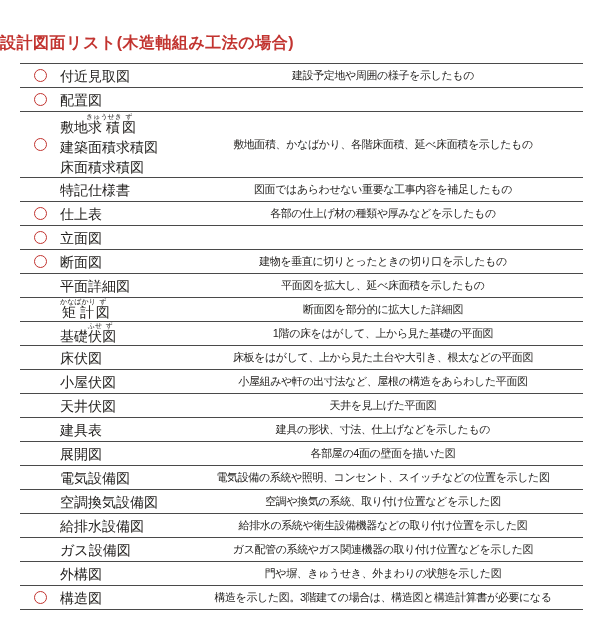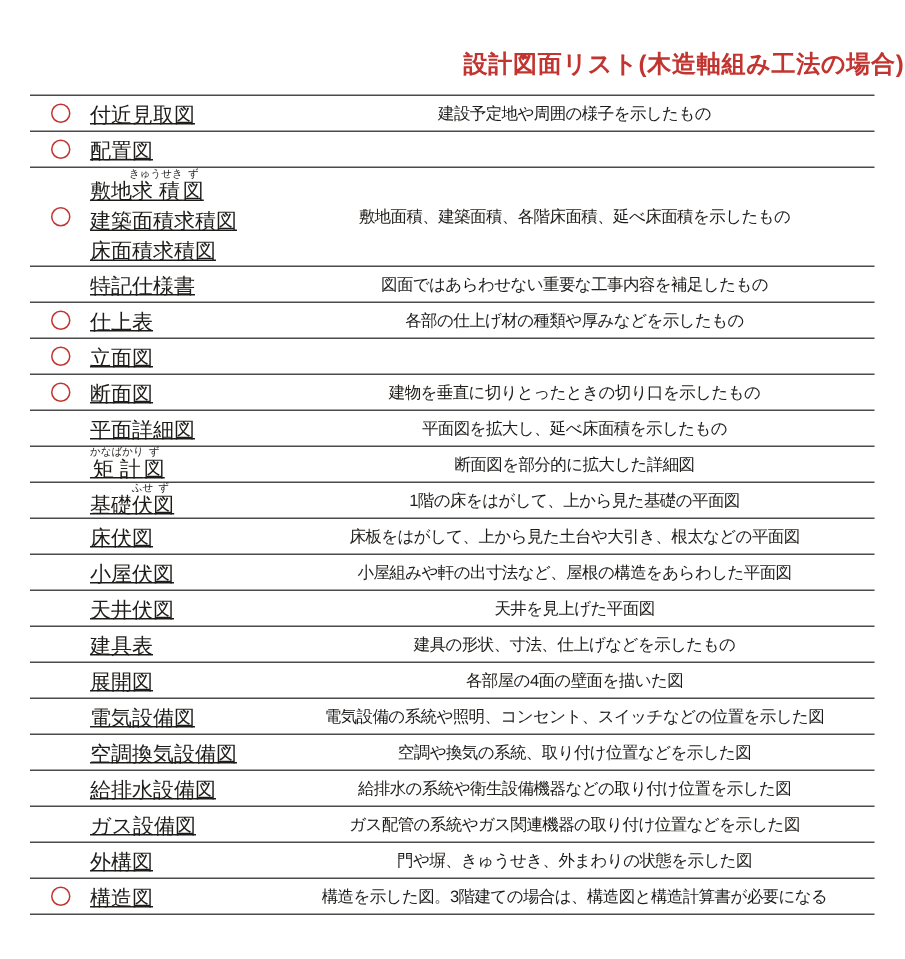--- a/index.html
+++ b/index.html
@@ -4,21 +4,21 @@
 <style>
   html,body { margin:0; padding:0; }
   body {
     width:603px; height:639px; background:#ffffff;
     font-family:"Liberation Sans", sans-serif;
     color:var(--ink,#1e1c1a);
     overflow:hidden;
   }
   .title {
     padding-top:33px;
-    text-align:right;
+    text-align:left;
     font-size:16px;
     font-weight:bold;
     color:var(--accent,#c23430);
     letter-spacing:0.5px;
   }
   .table {
     margin:9px 20px 0 20px;
     border-top:1px solid var(--line,#4a4a4a);
   }
   .row {
@@ -44,21 +44,20 @@
   }
   .cell-name {
     width:123px;
     flex:0 0 123px;
     font-size:14px;
     font-weight:500;
   }
   .name-line {
     line-height:20px;
     white-space:nowrap;
-    text-decoration:underline;
   }
   ruby rt {
     font-size:7px;
     letter-spacing:0;
     color:var(--ink,#1e1c1a);
     line-height:0.9;
   }
   .cell-desc {
     flex:1 1 auto;
     font-size:11px;
@@ -94,21 +93,21 @@
       </div>
       <div class="row tall">
         <div class="cell-mark">
           <span class="circle"></span>
         </div>
         <div class="cell-name">
           <div class="name-line">敷地<ruby>求積<rt>きゅうせき</rt></ruby><ruby>図<rt>ず</rt></ruby></div>
           <div class="name-line">建築面積求積図</div>
           <div class="name-line">床面積求積図</div>
         </div>
-        <div class="cell-desc">敷地面積、建築面積、各階床面積、延べ床面積を示したもの</div>
+        <div class="cell-desc">敷地面積、かなばかり、各階床面積、延べ床面積を示したもの</div>
       </div>
       <div class="row">
         <div class="cell-mark"></div>
         <div class="cell-name">
           <div class="name-line">特記仕様書</div>
         </div>
         <div class="cell-desc">図面ではあらわせない重要な工事内容を補足したもの</div>
       </div>
       <div class="row">
         <div class="cell-mark">

